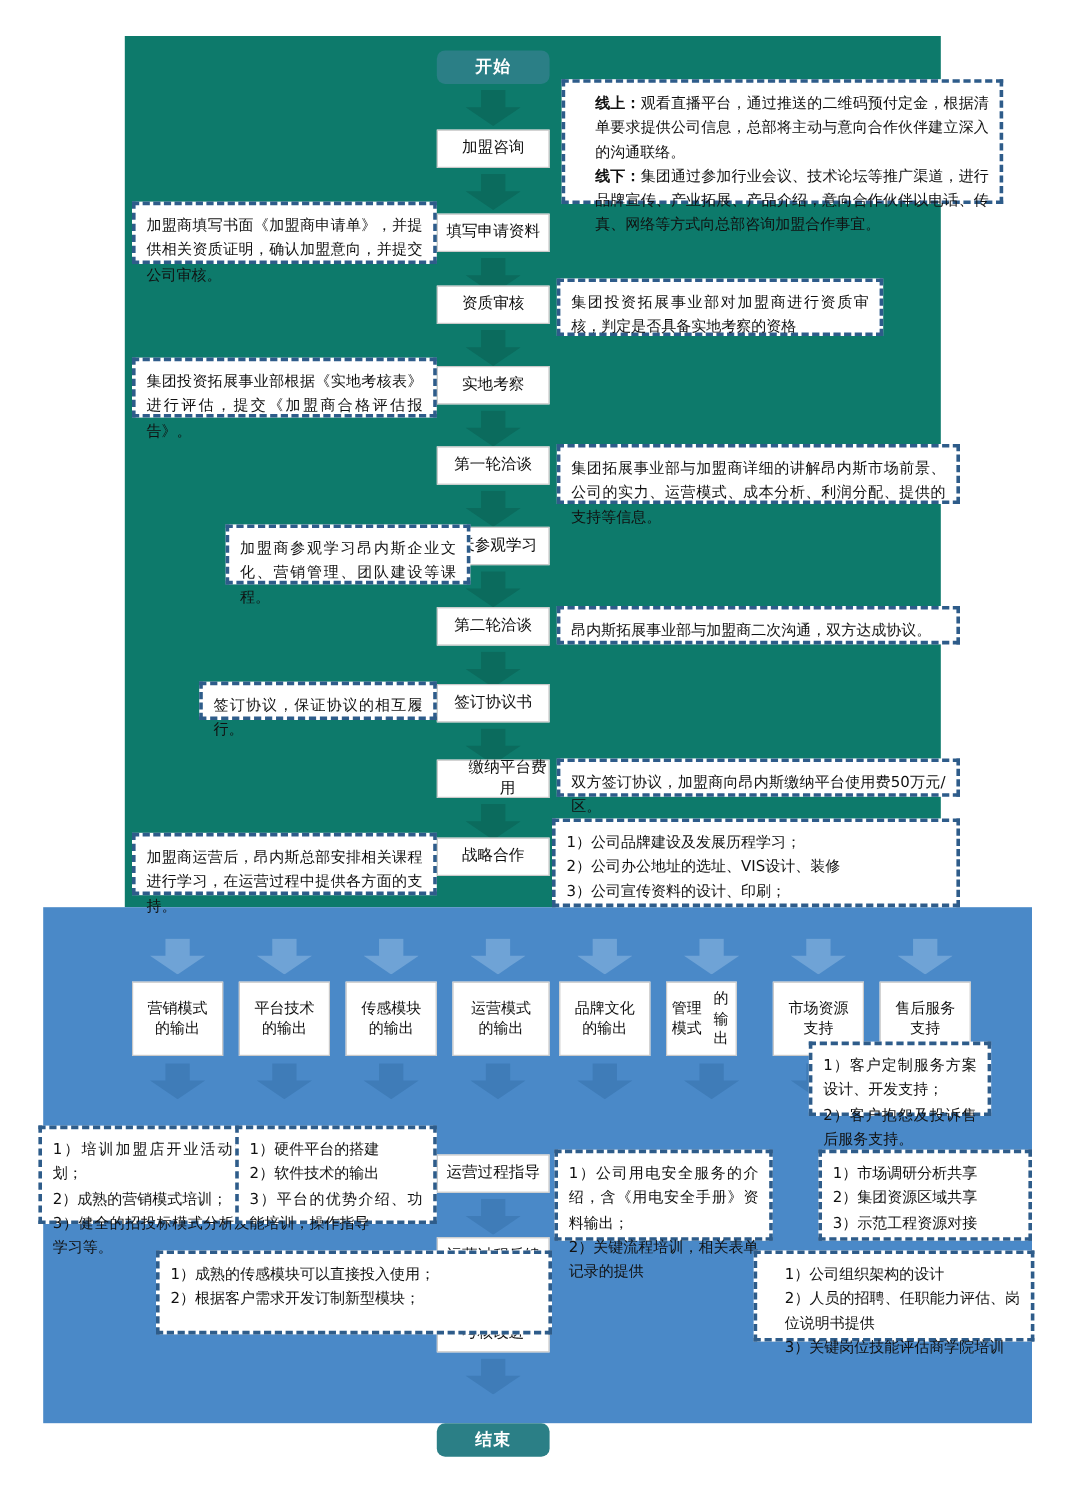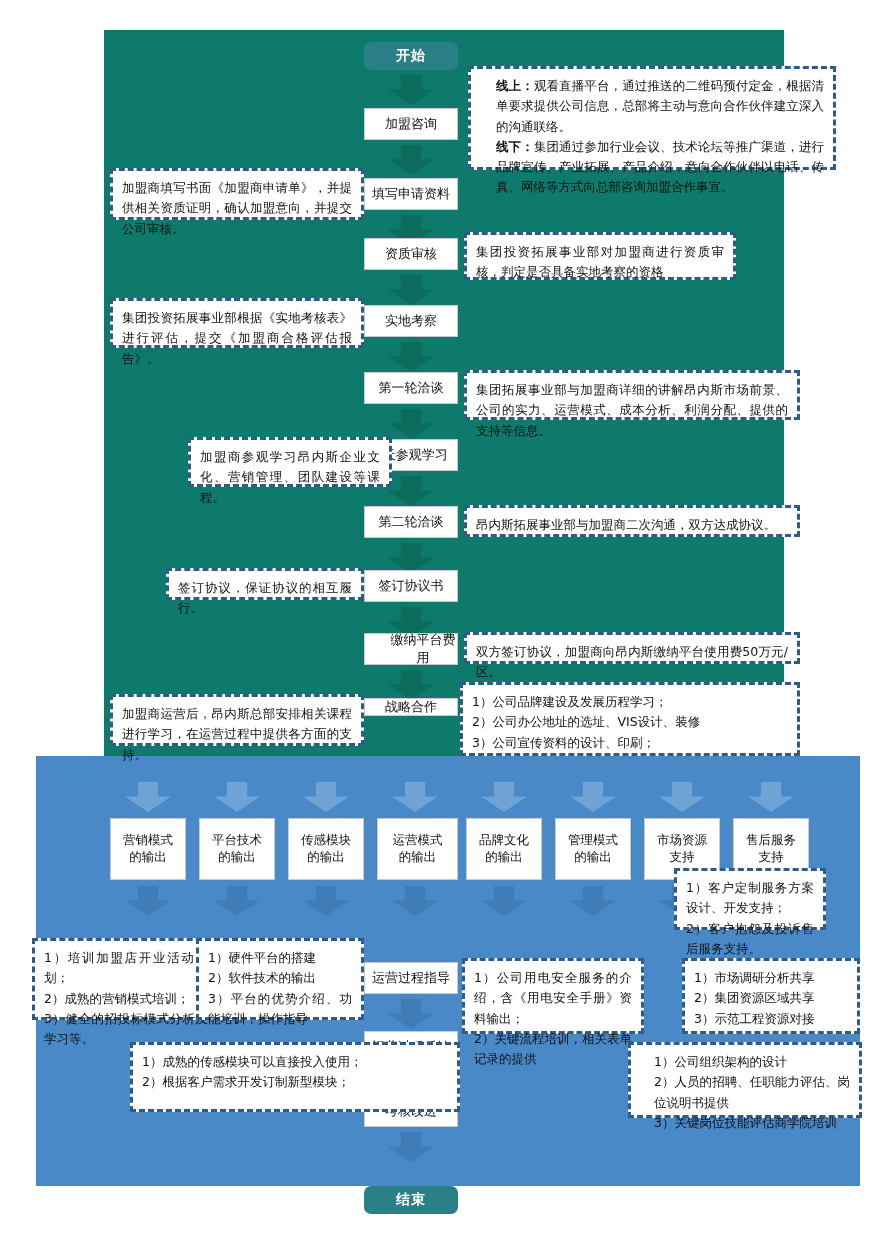--- a/index.html
+++ b/index.html
@@ -116,21 +116,21 @@
   <div class="arrow-v" style="left:388px;top:543px;"></div>
 
   <div class="pbox" style="left:364px;top:570px;width:94px;height:32px;">签订协议书</div>
 
   <div class="arrow-v" style="left:388px;top:607px;"></div>
 
   <div class="pbox" style="left:364px;top:633px;width:94px;height:32px;padding-left:24px;">缴纳平台费用</div>
 
   <div class="arrow-v" style="left:388px;top:670px;"></div>
 
-  <div class="pbox" style="left:364px;top:698px;width:94px;height:18px;">战略合作</div>
+  <div class="pbox" style="left:364px;top:698px;width:94px;height:32px;">战略合作</div>
 
   <div class="note" style="left:468px;top:66px;width:368px;height:104px;padding-left:25px;">
     <span class="wrapln"><b>线上：</b><span>观看直播平台，通过推送的二维码预付定金，根据清单要求提供公司信息，总部将主动与意向合作伙伴建立深入的沟通联络。</span></span>
     <span class="wrapln"><b>线下：</b><span>集团通过参加行业会议、技术论坛等推广渠道，进行品牌宣传、产业拓展、产品介绍，意向合作伙伴以电话、传真、网络等方式向总部咨询加盟合作事宜。</span></span>
   </div>
 
   <div class="note" style="left:110px;top:168px;width:254px;height:52px;">加盟商填写书面《加盟商申请单》，并提供相关资质证明，确认加盟意向，并提交公司审核。</div>
 
   <div class="note" style="left:464px;top:232px;width:272px;height:48px;">集团投资拓展事业部对加盟商进行资质审核，判定是否具备实地考察的资格</div>
 
@@ -177,21 +177,21 @@
     <span>的输出</span>
   </div>
   <div class="pbox two-line" style="left:377px;top:818px;width:81px;height:62px;flex-direction:column;">
     <span>运营模式</span>
     <span>的输出</span>
   </div>
   <div class="pbox two-line" style="left:466px;top:818px;width:76px;height:62px;flex-direction:column;">
     <span>品牌文化</span>
     <span>的输出</span>
   </div>
-  <div class="pbox two-line" style="left:555px;top:818px;width:76px;height:62px;flex-direction:column;text-align:center;">
+  <div class="pbox two-line" style="left:555px;top:818px;width:59px;height:62px;flex-direction:row;text-align:center;">
     <span>管理模式</span>
     <span>的输出</span>
   </div>
   <div class="pbox two-line" style="left:644px;top:818px;width:76px;height:62px;flex-direction:column;">
     <span>市场资源</span>
     <span>支持</span>
   </div>
   <div class="pbox two-line" style="left:733px;top:818px;width:76px;height:62px;flex-direction:column;">
     <span>售后服务</span>
     <span>支持</span>

